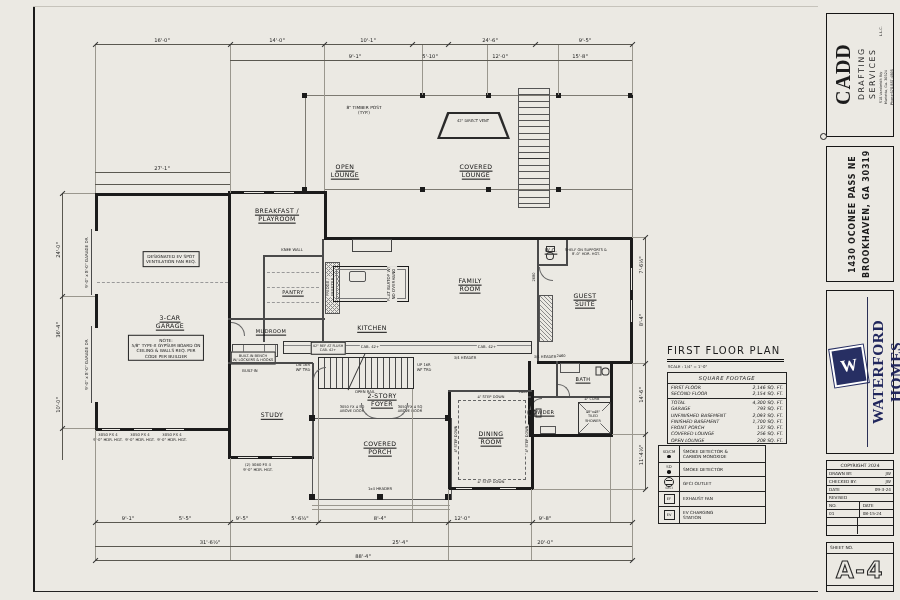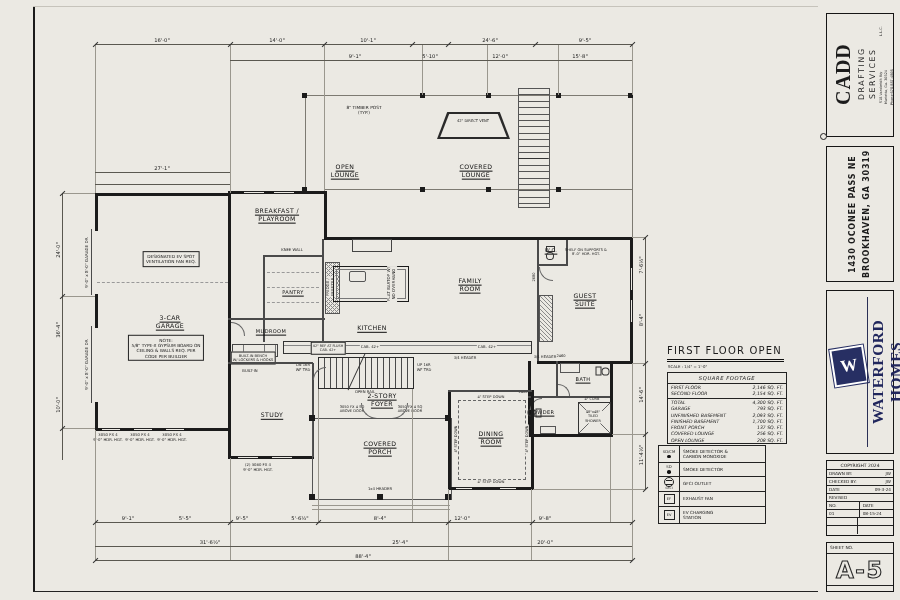--- a/index.html
+++ b/index.html
@@ -356,21 +356,21 @@
   <div class="dim" style="left:242px;top:518px">9'-5"</div>
   <div class="dim" style="left:300px;top:518px">5'-6½"</div>
   <div class="dim" style="left:380px;top:518px">8'-4"</div>
   <div class="dim" style="left:462px;top:518px">12'-0"</div>
   <div class="dim" style="left:545px;top:518px">9'-8"</div>
   <div class="dim" style="left:210px;top:542px">31'-6½"</div>
   <div class="dim" style="left:400px;top:542px">25'-4"</div>
   <div class="dim" style="left:545px;top:542px">20'-0"</div>
   <div class="dim" style="left:363px;top:556px">88'-4"</div>
 
-  <div class="a" style="left:667px;top:345px;font-size:10px;letter-spacing:1.2px;white-space:nowrap">FIRST FLOOR OPEN</div>
+  <div class="a" style="left:667px;top:345px;font-size:10px;letter-spacing:1.2px;white-space:nowrap">FIRST FLOOR PLAN</div>
   <div class="a" style="left:667px;top:358.5px;width:117px;height:1.3px;background:#111"></div>
   <div class="a" style="left:667px;top:361px;width:117px;height:.6px;background:#111"></div>
   <div class="a" style="left:668px;top:364px;font-size:3.9px">SCALE : 1/4" = 1'-0"</div>
 
   <div class="sqt">
     <div class="sqt-title">SQUARE FOOTAGE</div>
     <div class="sqr">
         <span>FIRST FLOOR</span>
         <span>2,146 SQ. FT.</span>
       </div>
@@ -503,17 +503,17 @@
       </div>
     <div class="ir" style="padding:0;border-bottom:none">
         <span style="width:45%;border-right:.8px solid #222;height:100%"></span>
         <span style="flex:1"></span>
       </div>
   </div>
 
   <div class="tbx" style="top:542px;height:50px">
     <div class="a" style="left:3px;top:2px;font-size:4.3px">SHEET NO.</div>
     <div class="a" style="left:0;top:10px;width:100%;height:.9px;background:#222"></div>
-    <div class="a a4" style="left:0;top:11px;width:100%;height:31px;display:flex;align-items:center;justify-content:center">A-5</div>
+    <div class="a a4" style="left:0;top:11px;width:100%;height:31px;display:flex;align-items:center;justify-content:center">A-4</div>
     <div class="a" style="left:0;bottom:5px;width:100%;height:.9px;background:#222"></div>
   </div>
 
 </div>
 
 </body></html>

